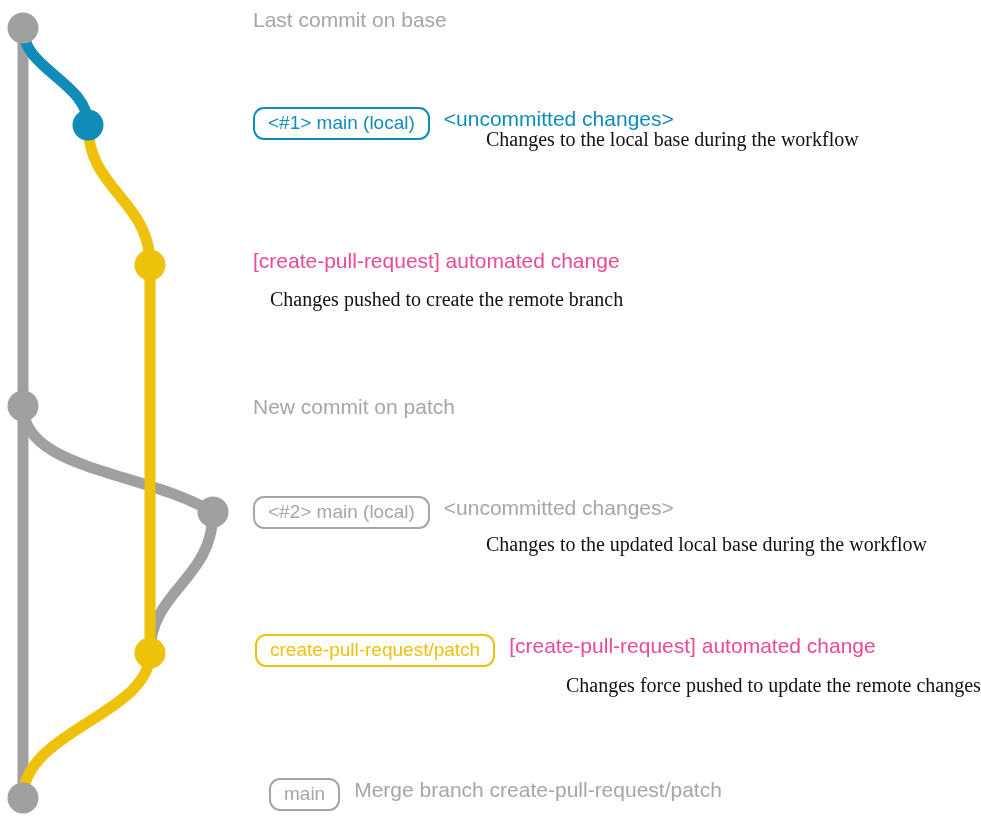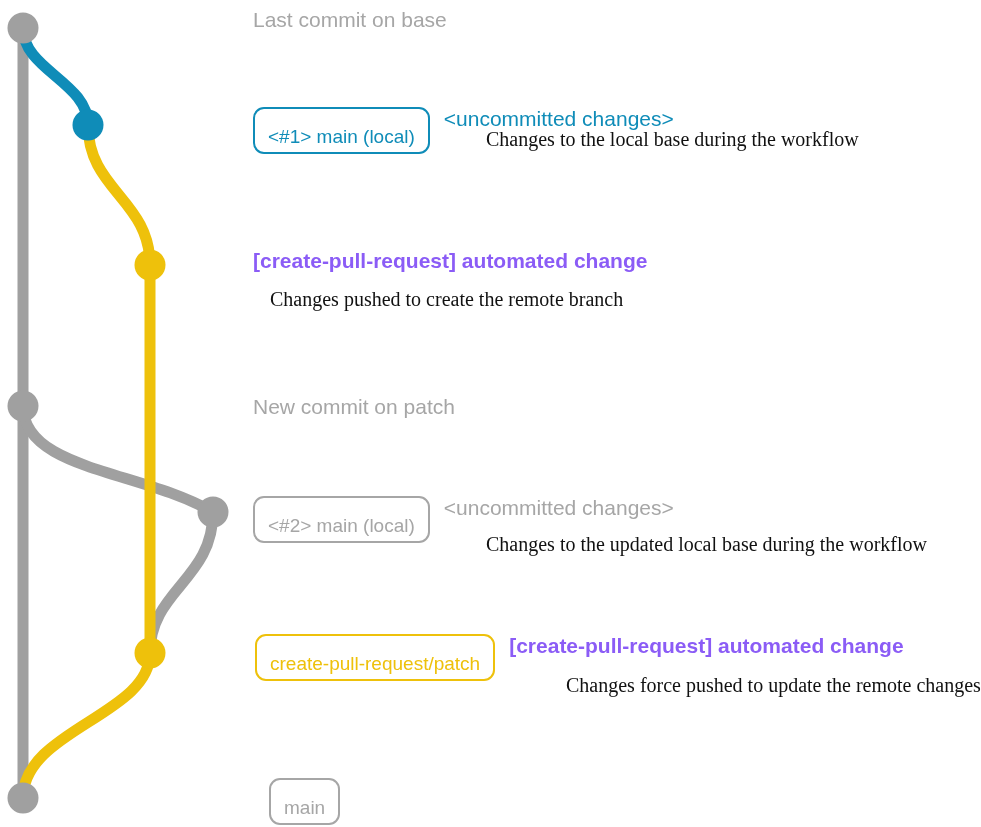--- a/index.html
+++ b/index.html
@@ -29,40 +29,40 @@
     position: absolute;
     display: flex;
     align-items: flex-start;
   }
 
   .badge {
     display: inline-block;
     border-style: solid;
     border-width: 2px;
     border-radius: 11px;
-    padding: 18px 13px 5px 13px;
+    padding: 4px 13px 5px 13px;
     font-size: 19px;
     line-height: 20px;
     font-family: "Liberation Sans", sans-serif;
     white-space: nowrap;
     background: #ffffff;
   }
   .badge-blue   { border-color: #0f8cb8; color: #0f8cb8; }
   .badge-gray   { border-color: #a6a6a6; color: #a6a6a6; }
   .badge-yellow { border-color: #eec10b; color: #eec10b; }
 
   .subject {
     font-size: 21px;
     line-height: 24px;
     font-family: "Liberation Sans", sans-serif;
     white-space: nowrap;
   }
   .subject-blue   { color: #0f8cb8; }
   .subject-gray   { color: #a6a6a6; }
-  .subject-yellow { color: #8b5cf6; font-weight: bold; }
+  .subject-yellow { color: #ec4899; }
 
   .badge + .subject { margin-left: 14px; }
 
   .note {
     position: absolute;
     font-family: "Liberation Serif", serif;
     font-size: 20px;
     line-height: 22px;
     color: #111111;
     white-space: nowrap;
@@ -135,13 +135,14 @@
 <div class="note note-commit3">Changes to the updated local base during the workflow</div>
 
 <div class="row row-commit4">
   <span class="badge badge-yellow">create-pull-request/patch</span>
   <span class="subject subject-yellow">[create-pull-request] automated change</span>
 </div>
 <div class="note note-commit4">Changes force pushed to update the remote changes</div>
 
 <div class="row row-merge">
   <span class="badge badge-gray">main</span>
+  <span class="subject subject-gray">Merge branch create-pull-request/patch</span>
 </div>
 
 </body></html>

